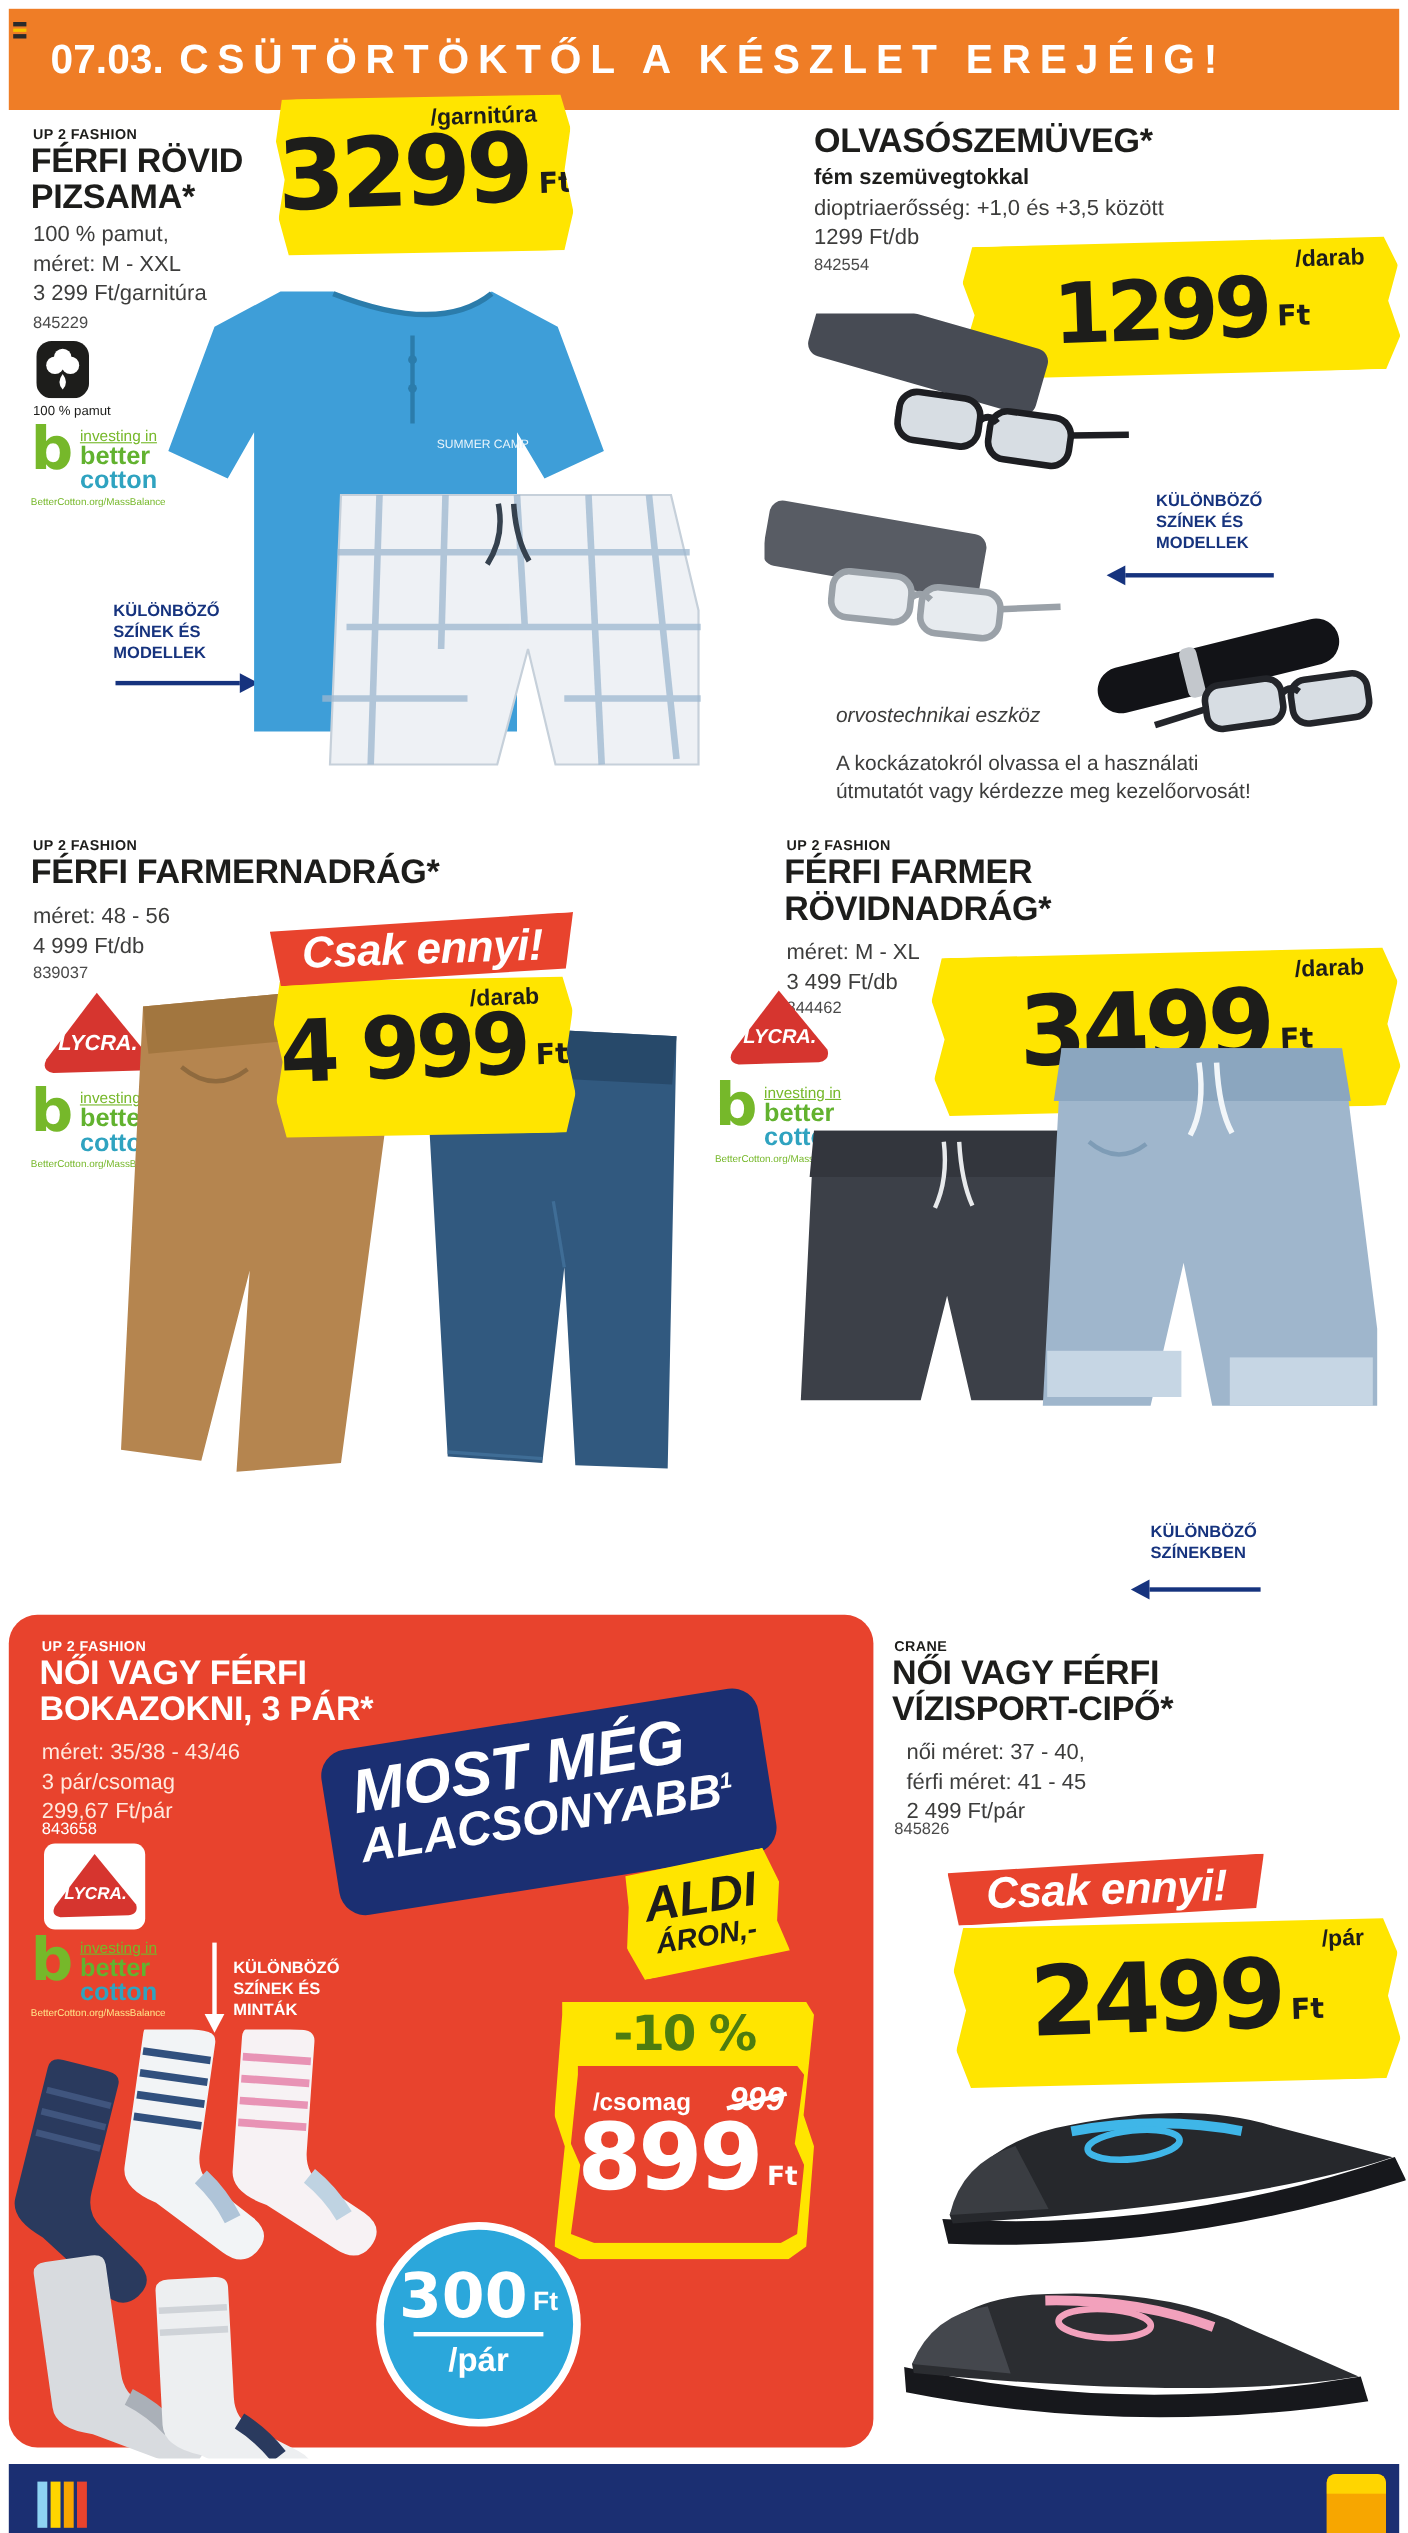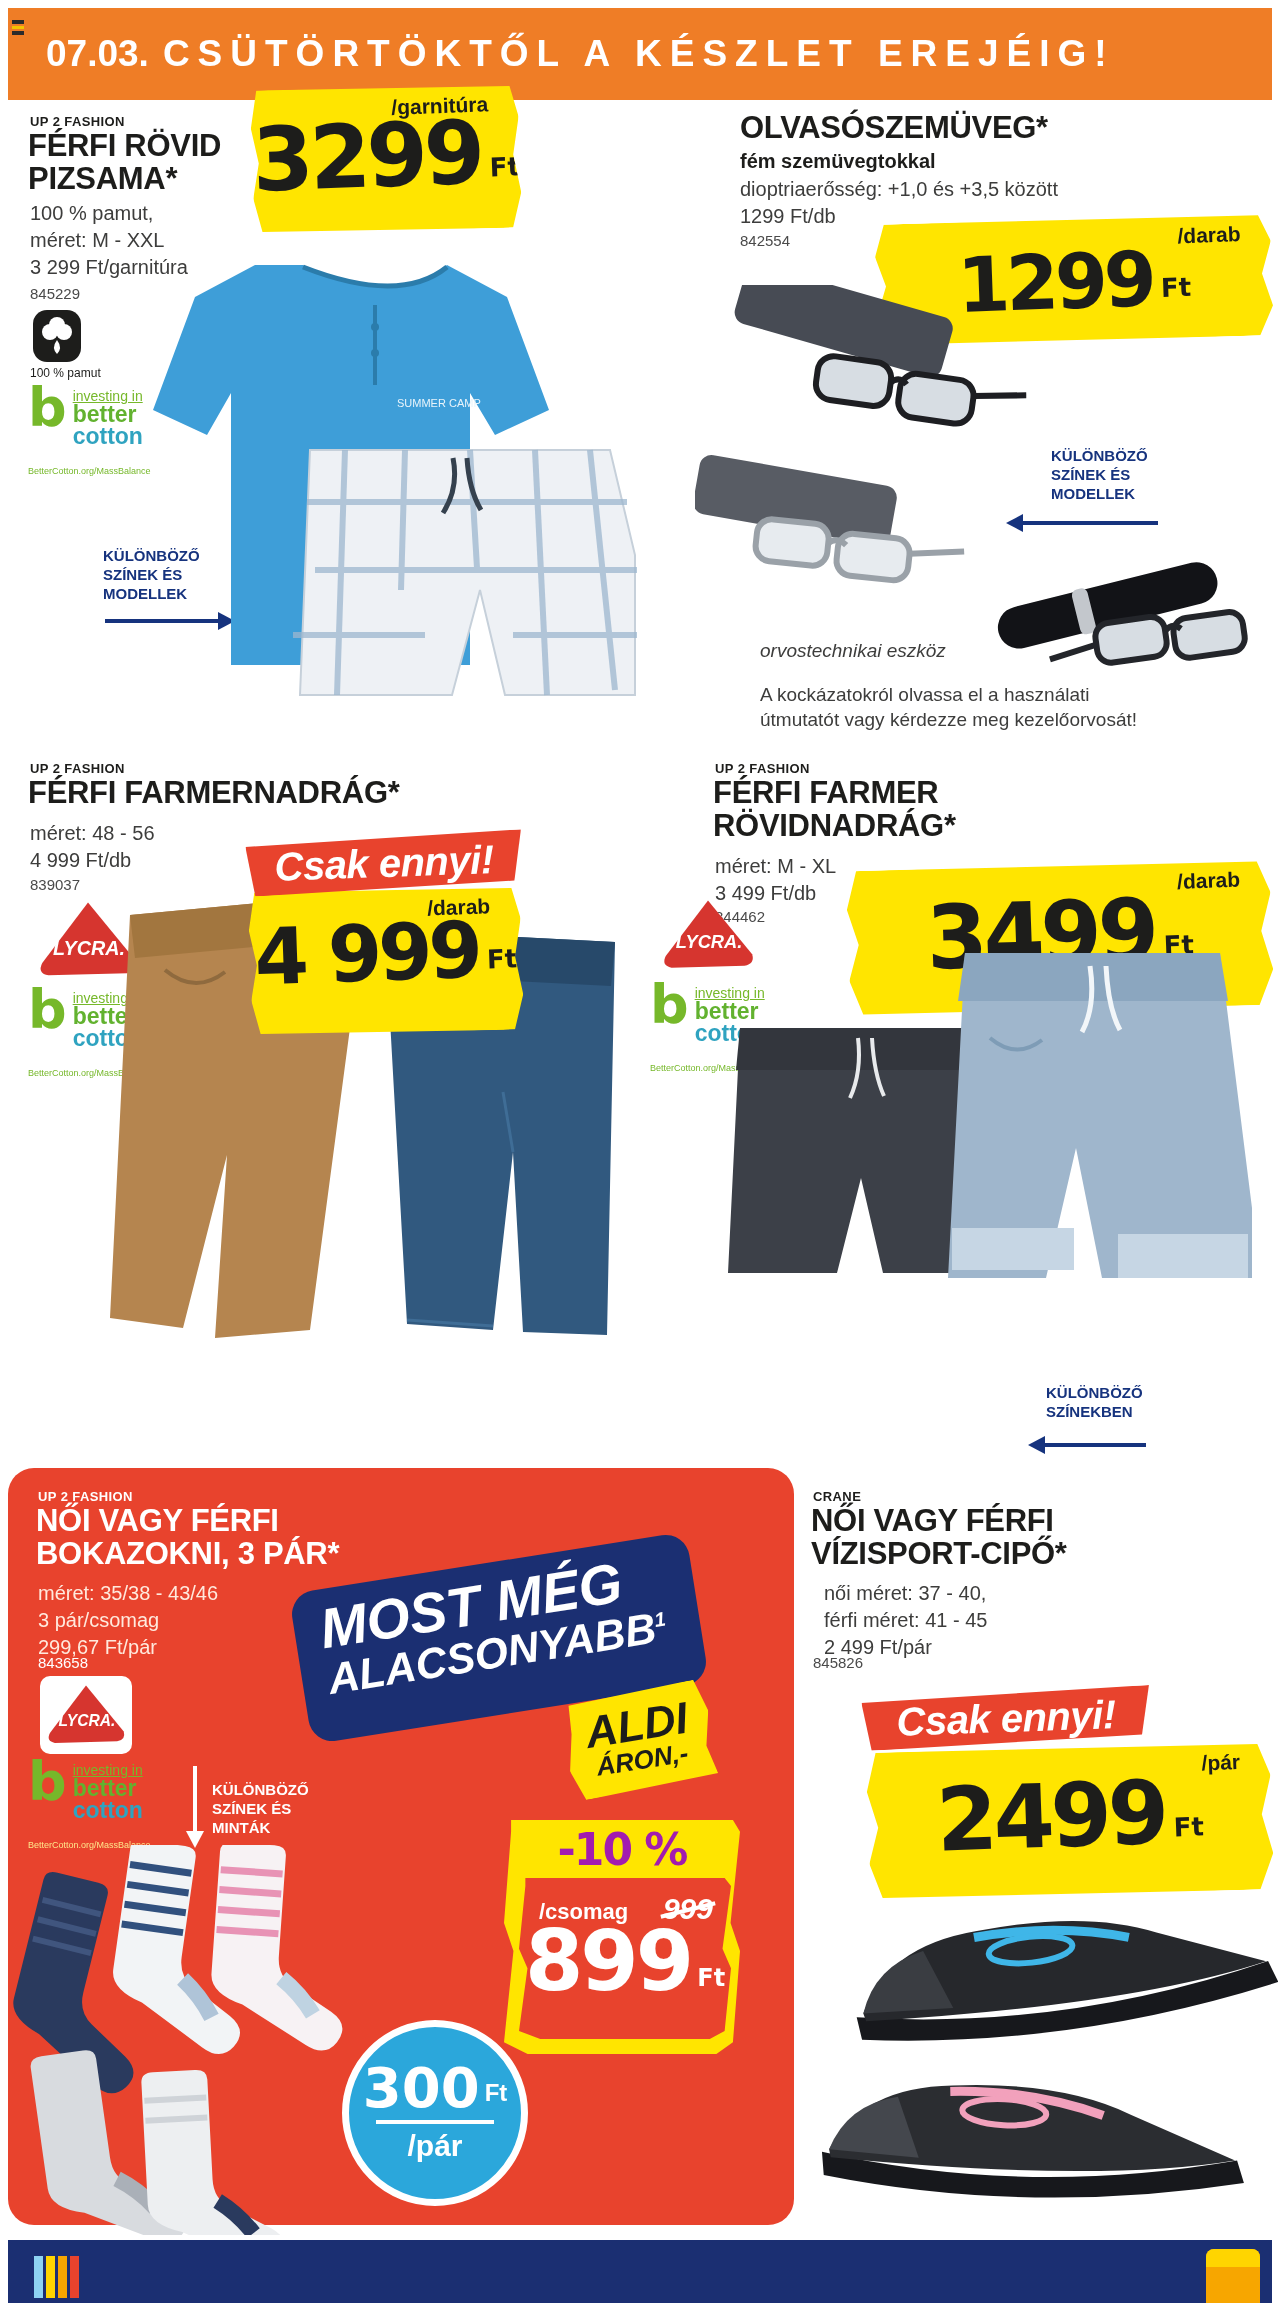--- a/index.html
+++ b/index.html
@@ -53,42 +53,42 @@
   .disclaimer{font-size:19px;line-height:25px;color:#3d3d3c;}
 
   
   .pamut-label{font-size:12px;color:#1d1d1b;}
   .bc-logo{display:flex;flex-wrap:wrap;align-items:flex-start;}
   .bc-b{font-size:54px;font-weight:bold;color:#76B82A;line-height:.75;font-family:"DejaVu Sans",sans-serif;}
   .bc-text{margin-left:6px;}
   .bc-line1{font-size:14px;color:#76B82A;text-decoration:underline;}
   .bc-line2{font-size:23px;font-weight:bold;color:#62B22F;line-height:.9;}
   .bc-line3{font-size:23px;font-weight:bold;color:#2FA3C0;line-height:1;}
-  .bc-url{width:100%;font-size:9px;color:#76B82A;margin-top:18px;}
+  .bc-url{width:100%;font-size:9px;color:#76B82A;margin-top:3px;}
   .on-red .bc-url{color:#FFE58A;}
   .lycra-box{background:#fff;border-radius:10px;display:flex;align-items:center;justify-content:center;}
 
   
   .red-panel{left:8px;top:1468px;width:786px;height:757px;background:#E8432D;border-radius:26px;}
 
   .navy-banner{background:#1B2F72;border-radius:24px;transform:rotate(-9deg);color:#fff;
     padding:12px 0 0 26px;box-sizing:border-box;}
   .navy-l1{font-size:56px;font-weight:bold;font-style:italic;letter-spacing:0;line-height:1;}
   .navy-l2{font-size:43px;font-weight:bold;font-style:italic;line-height:1.05;}
   .navy-l2 sup{font-size:20px;}
 
   .aldi-badge{background:#FFE500;transform:rotate(-9deg);display:flex;flex-direction:column;align-items:center;justify-content:center;
     clip-path:polygon(6% 6%,93% 0,100% 32%,95% 66%,100% 94%,8% 100%,0 70%,5% 34%);}
   .aldi-badge .a1{font-size:44px;font-weight:bold;font-style:italic;color:#1d1d1b;line-height:.95;}
   .aldi-badge .a2{font-size:26px;font-weight:bold;font-style:italic;color:#1d1d1b;}
 
   .disc-badge{background:#FFE500;
     clip-path:polygon(3% 0,97% 0,100% 5%,96% 44%,100% 56%,97% 95%,90% 100%,10% 100%,0 95%,4% 56%,0 44%,3% 5%);}
   .disc-top{height:58px;display:flex;align-items:center;justify-content:center;}
-  .disc-top span{font-size:44px;font-weight:bold;font-family:"DejaVu Sans",sans-serif;letter-spacing:-2px;color:#a21caf;}
+  .disc-top span{font-size:44px;font-weight:bold;font-family:"DejaVu Sans",sans-serif;letter-spacing:-2px;color:#4d7c0f;}
   .disc-inner{position:absolute;left:15px;right:9px;top:58px;bottom:15px;background:#E8432D;
     clip-path:polygon(3% 0,97% 0,100% 5%,96% 44%,100% 56%,97% 95%,90% 100%,10% 100%,0 95%,4% 56%,0 44%,3% 5%);}
   .disc-row1{display:flex;justify-content:space-between;padding:14px 18px 0 20px;align-items:baseline;}
   .disc-unit{font-size:22px;font-weight:bold;color:#fff;}
   .old-price{position:relative;font-size:30px;font-weight:bold;font-style:italic;color:#fff;}
   .old-price::after{content:"";position:absolute;left:-6%;top:46%;width:112%;height:4px;background:#fff;transform:rotate(-14deg);}
   .disc-prow{display:flex;align-items:flex-end;justify-content:center;margin-top:-4px;}
   .disc-price{font-family:"DejaVu Sans",sans-serif;font-size:84px;font-weight:bold;letter-spacing:-3px;color:#fff;line-height:.95;}
   .disc-ft{font-family:"DejaVu Sans",sans-serif;font-size:24px;font-weight:bold;color:#fff;margin:0 0 10px 6px;}
 

